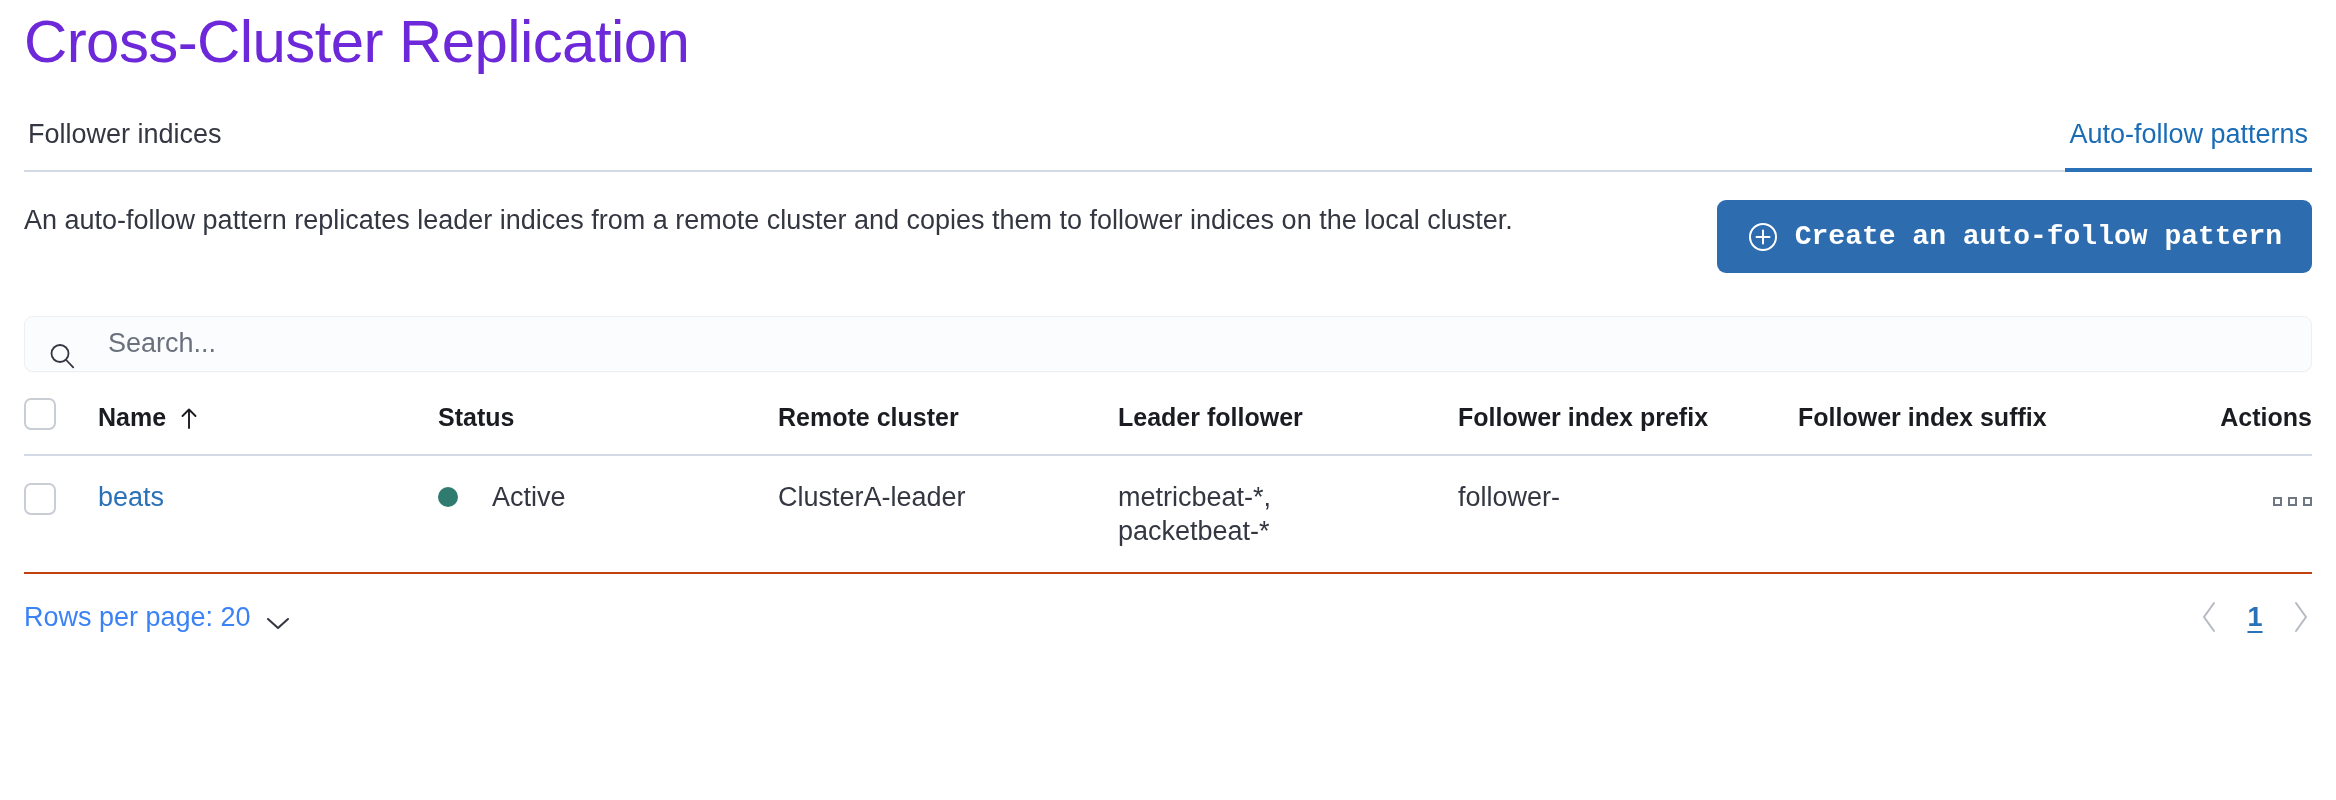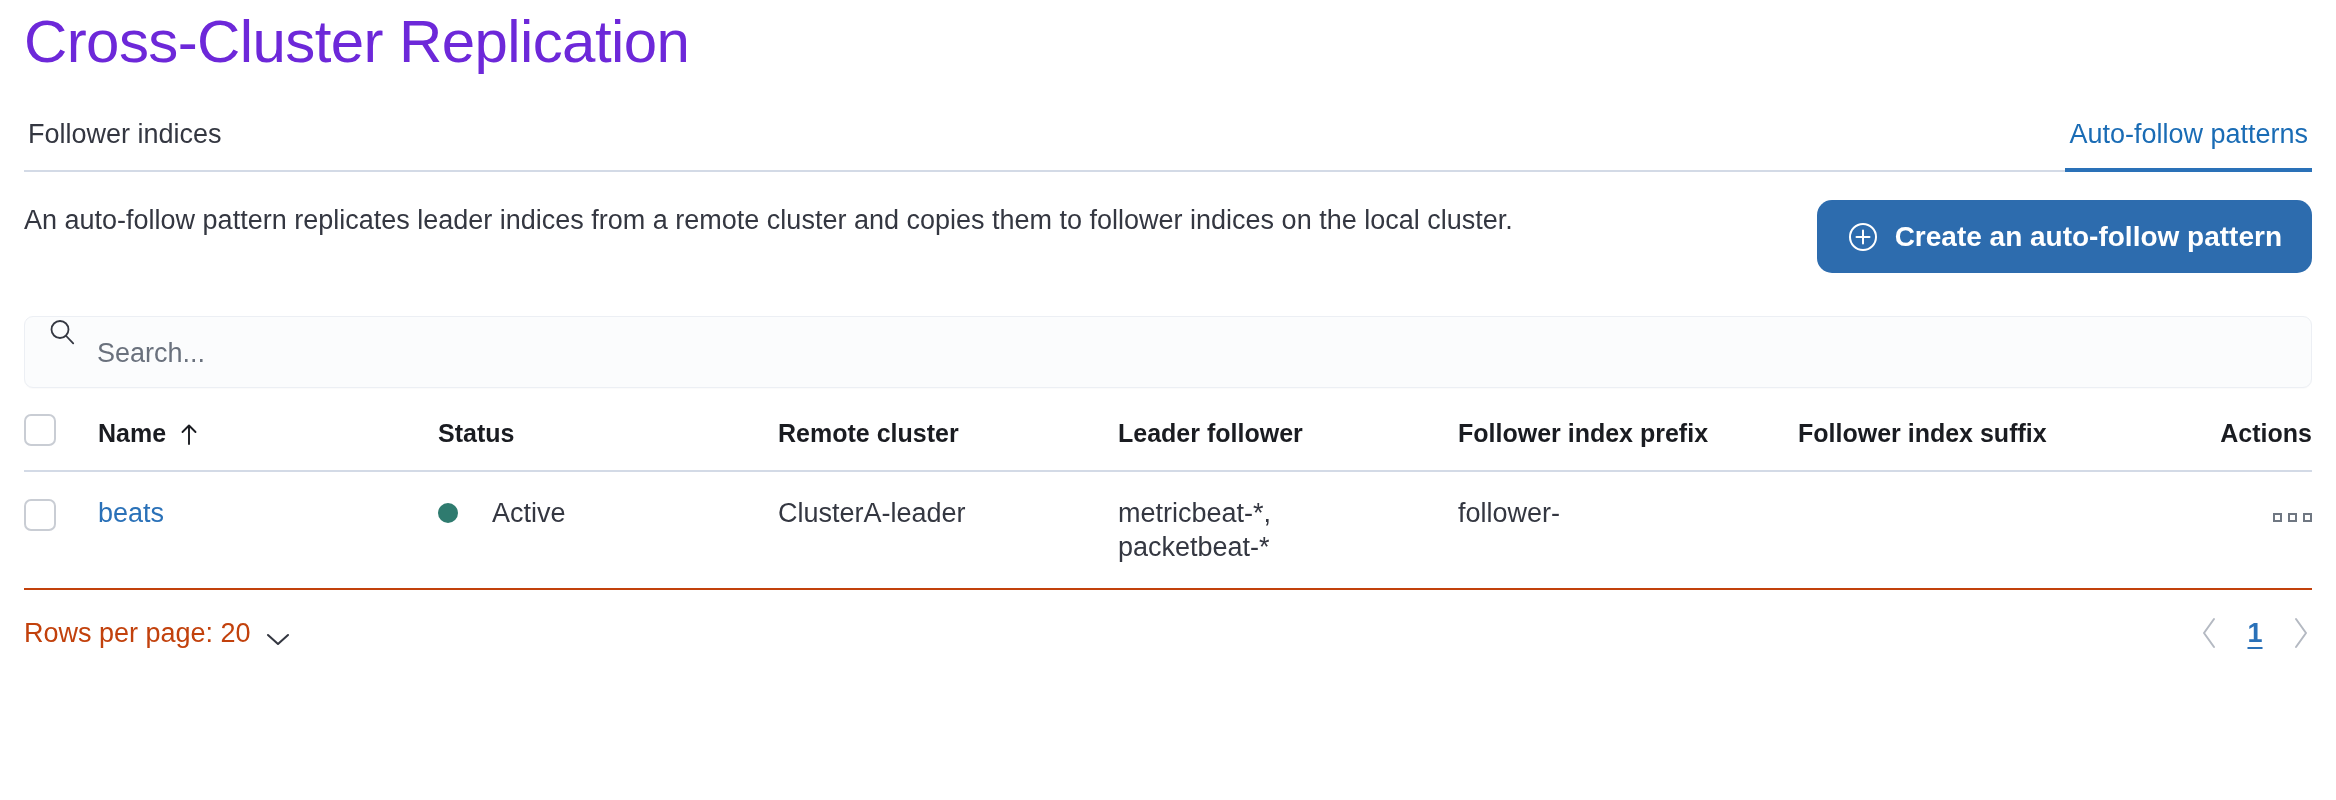--- a/index.html
+++ b/index.html
@@ -83,44 +83,44 @@
     color: #343741;
     max-width: 1700px;
   }
   .create-btn {
     display: inline-flex;
     align-items: center;
     gap: 16px;
     background: #2d6cae;
     color: #ffffff;
     border: none;
-    border-radius: 15px;
+    border-radius: 9px;
     padding: 0 30px;
     height: 73px;
     font-size: 28px;
-    font-family: Liberation Sans, sans-serif;
+    font-family: Liberation Mono, monospace;
     font-weight: 600;
     cursor: pointer;
     white-space: nowrap;
     flex: none;
     margin-top: 2px;
   }
   .create-btn .plus-icon {
     display: inline-flex;
     width: 32px;
     height: 32px;
     flex: none;
   }
 
   
   .search-bar {
     display: flex;
-    align-items: flex-start;
-    gap: 18px;
-    height: 72px;
+    align-items: flex-end;
+    gap: 29px;
+    height: 56px;
     margin-top: 22px;
     background: #fbfcfd;
     border: 1px solid #eceff4;
     border-radius: 9px;
     padding: 0 22px;
     box-sizing: border-box;
     box-shadow: 0 1px 1px rgba(0,0,0,0.02);
   }
   .search-icon {
     width: 30px;
@@ -240,21 +240,21 @@
     align-items: center;
     justify-content: space-between;
     height: 78px;
     margin-top: 4px;
   }
   .rows-per-page {
     display: inline-flex;
     align-items: center;
     gap: 14px;
     font-size: 27px;
-    color: #c2410c;
+    color: #3b82f6;
     cursor: pointer;
   }
   .chevron-down {
     width: 26px;
     height: 18px;
     flex: none;
   }
   .pagination {
     display: inline-flex;
     align-items: center;

